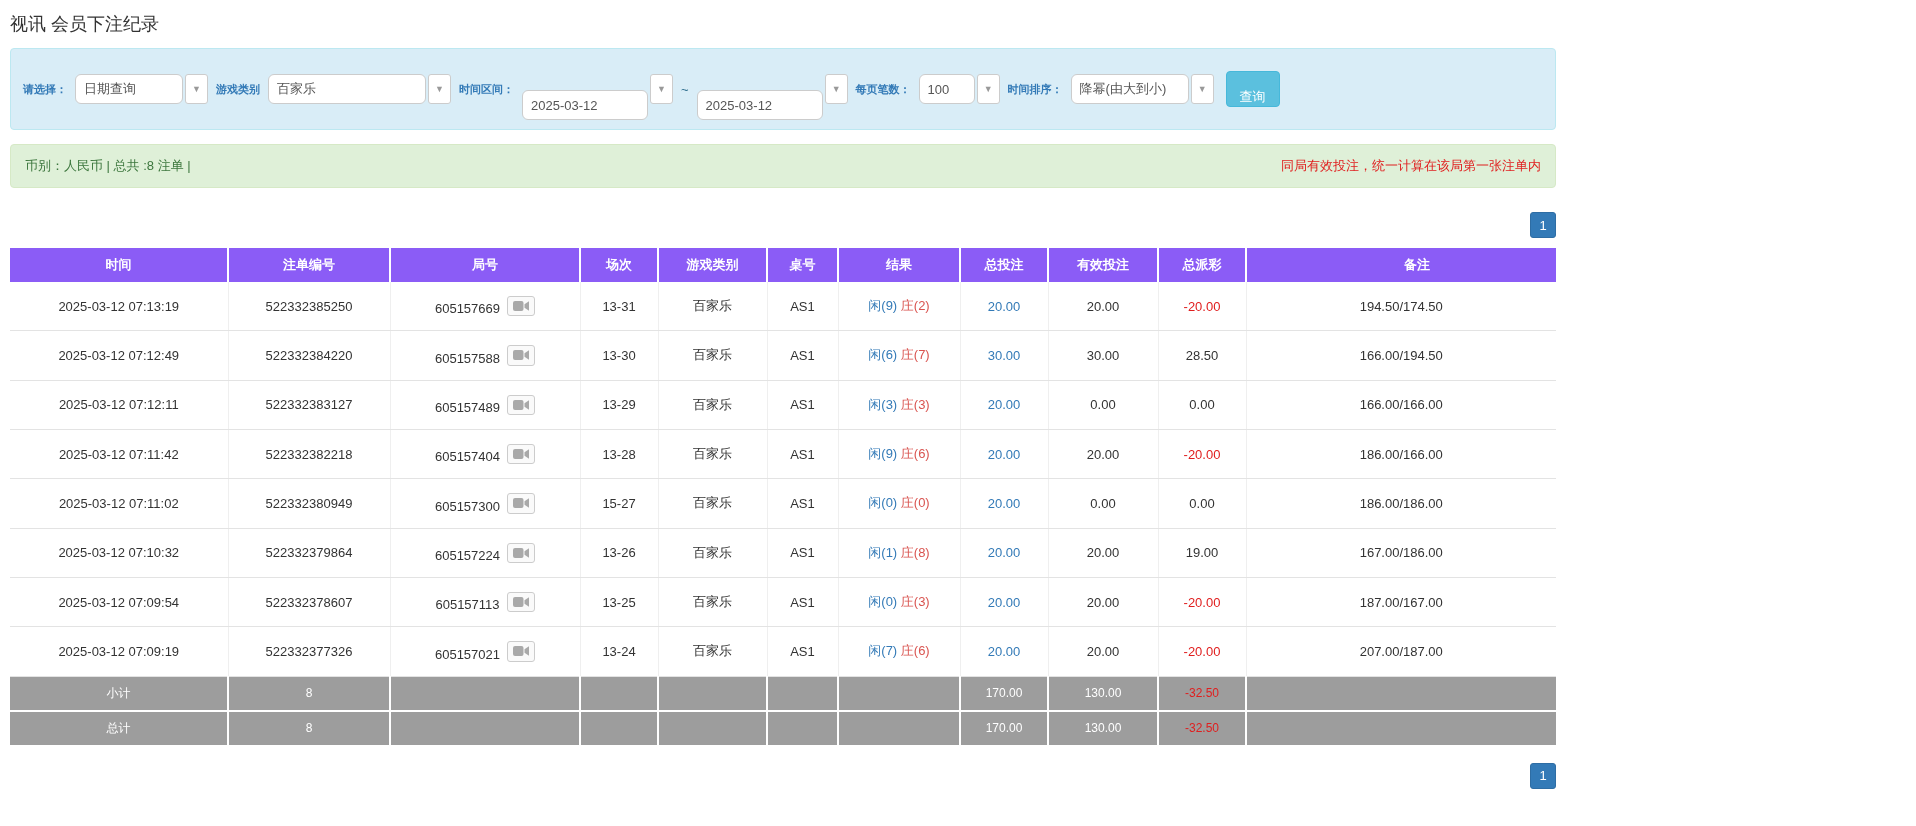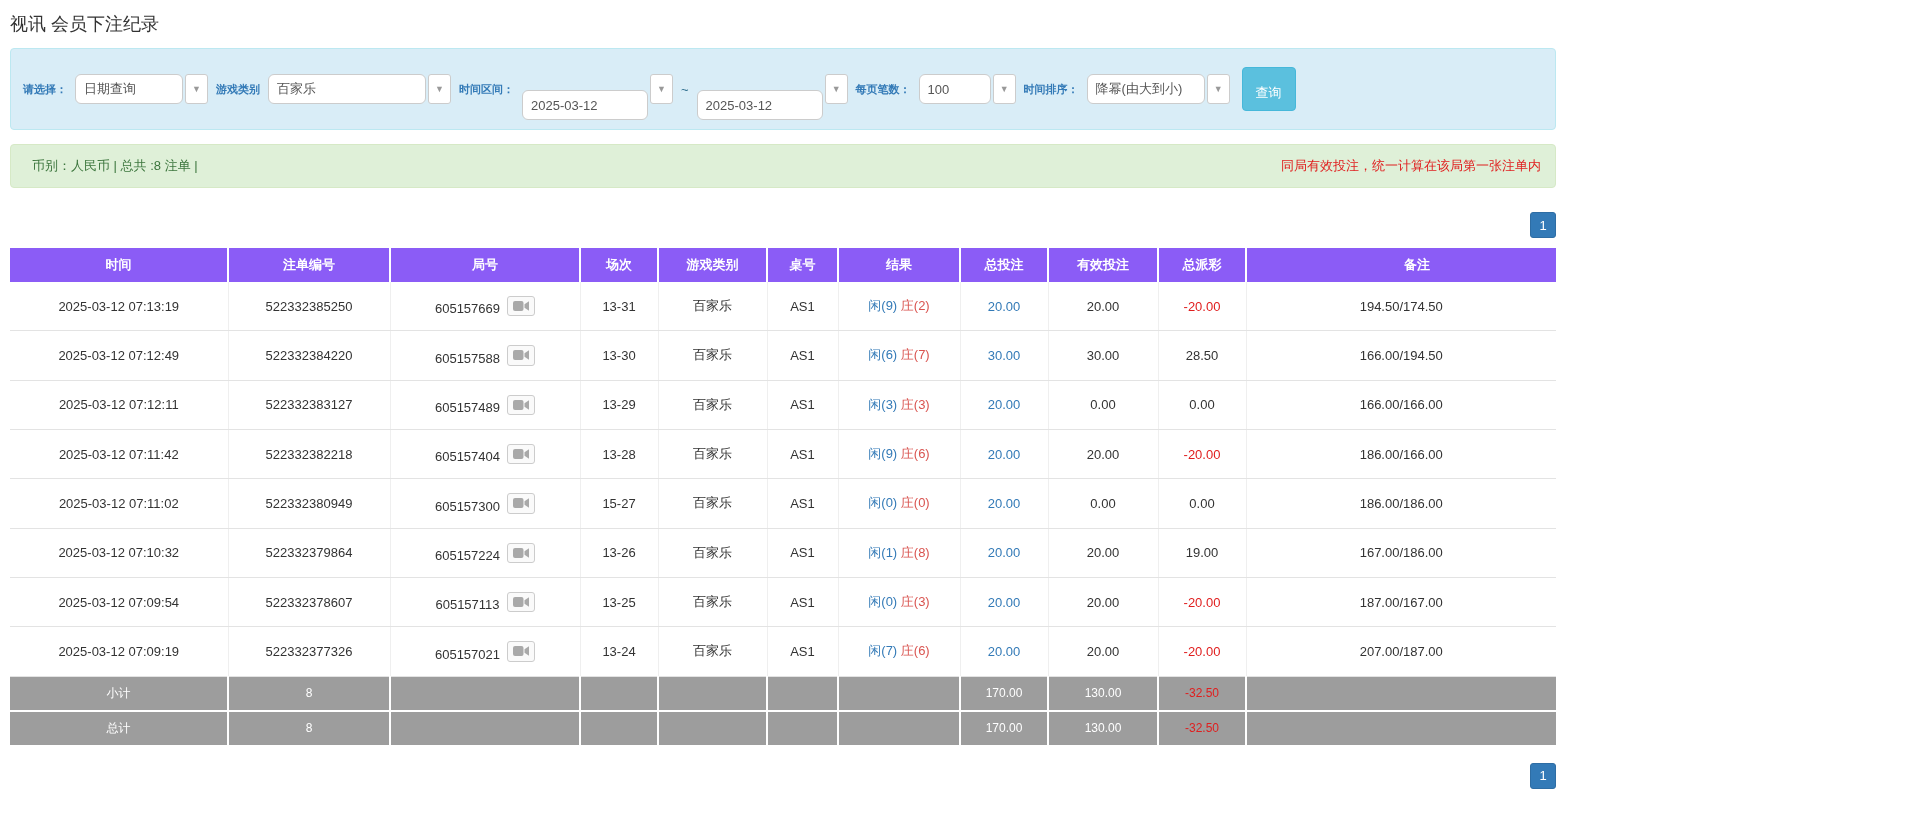--- a/index.html
+++ b/index.html
@@ -34,37 +34,37 @@
     font-family: inherit;
   }
   .combo .caret-btn {
     width: 23px; height: 30px; margin-left: 2px;
     border: 1px solid #ccc; border-radius: 3px; background: #fff;
     color: #999; font-size: 9px; cursor: pointer; line-height: 1;
   }
   .w-select { width: 108px; }
   .w-game   { width: 158px; }
   .w-date   { width: 126px; margin-top: 32px; }
-  .w-per    { width: 72px; }
+  .w-per    { width: 56px; }
   .w-sort   { width: 118px; }
   .search-btn {
-    height: 44px; padding: 16px 13px; margin-left: 4px;
+    height: 36px; padding: 16px 13px; margin-left: 4px;
     background: #5bc0de; border: 1px solid #46b8da; border-radius: 4px;
     color: #fff; font-size: 13px; cursor: pointer; font-family: inherit;
   }
 
   
   .summary-bar {
     margin-top: 14px;
     background: #dff0d8; border: 1px solid #d6e9c6; border-radius: 4px;
     padding: 12px 14px;
     display: flex; justify-content: space-between; align-items: center;
     font-size: 13px;
   }
-  .summary-left { color: #3c763d; margin-left: 7px; }
+  .summary-left { color: #3c763d; }
   .summary-right { color: #e01e1e; }
 
   
   .pagination { text-align: right; margin: 24px 0 10px; }
   .pagination.bottom { margin: 16px 0 40px; }
   .page-btn {
     min-width: 26px; height: 26px; padding: 0 6px;
     background: #337ab7; border: 1px solid #2e6da4; border-radius: 3px;
     color: #fff; font-size: 13px; cursor: pointer; font-family: inherit;
   }

